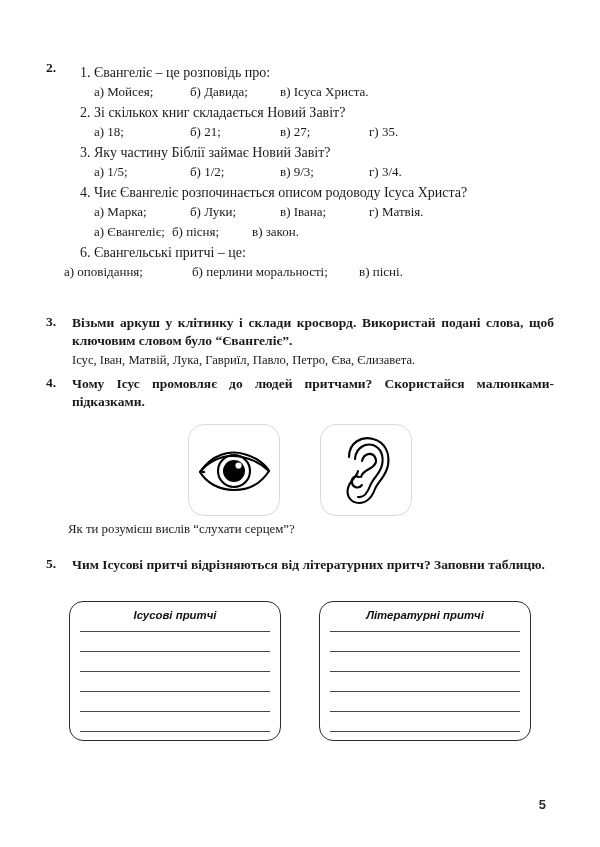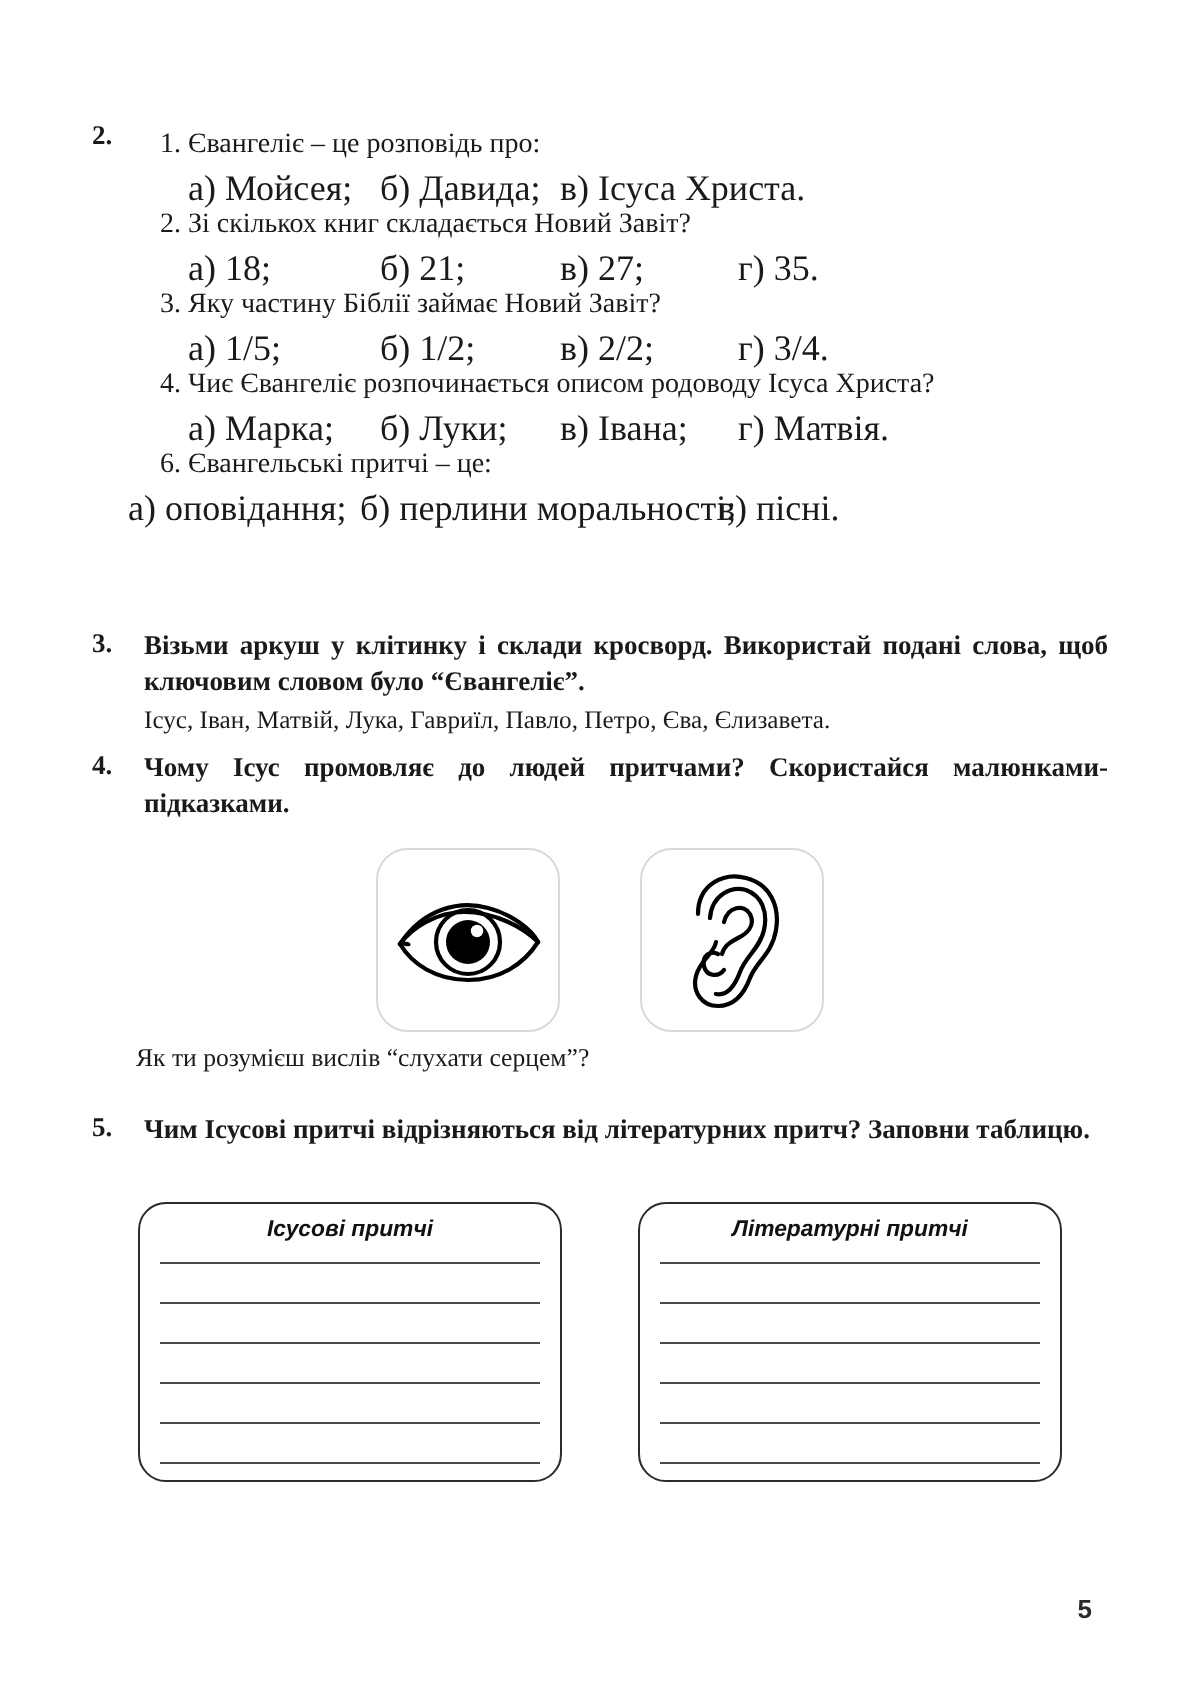--- a/index.html
+++ b/index.html
@@ -54,21 +54,21 @@
     margin-top: 2px;
   }
   .mt-q {
     font-size: 14px;
     line-height: 1.0;
     margin-left: 8px;
     margin-top: 6px;
     white-space: nowrap;
   }
   .mt-opts {
-    font-size: 18px;
+    font-size: 13px;
     line-height: 1.0;
     margin-top: 5px;
     position: relative;
     height: 15px;
   }
   .mt-opt {
     position: absolute;
     top: 0;
     white-space: nowrap;
   }
@@ -79,21 +79,21 @@
 
   .mt-opts.three .mt-opt:nth-child(1) { left: 22px; }
   .mt-opts.three .mt-opt:nth-child(2) { left: 118px; }
   .mt-opts.three .mt-opt:nth-child(3) { left: 208px; }
 
   .mt-opts.three-narrow .mt-opt:nth-child(1) { left: 22px; }
   .mt-opts.three-narrow .mt-opt:nth-child(2) { left: 100px; }
   .mt-opts.three-narrow .mt-opt:nth-child(3) { left: 180px; }
 
   .mt-opts.flush .mt-opt:nth-child(1) { left: 0px; }
-  .mt-opts.flush .mt-opt:nth-child(2) { left: 116px; }
+  .mt-opts.flush .mt-opt:nth-child(2) { left: 128px; }
   .mt-opts.flush .mt-opt:nth-child(3) { left: 295px; }
 
   
   .wordlist {
     font-size: 12.6px;
     line-height: 1.25;
     margin-top: 3px;
   }
 
   
@@ -205,32 +205,37 @@
           <span class="mt-opt">а) 18;</span>
           <span class="mt-opt">б) 21;</span>
           <span class="mt-opt">в) 27;</span>
           <span class="mt-opt">г) 35.</span>
         </div>
 
         <div class="mt-q">3. Яку частину Біблії займає Новий Завіт?</div>
         <div class="mt-opts wide">
           <span class="mt-opt">а) 1/5;</span>
           <span class="mt-opt">б) 1/2;</span>
-          <span class="mt-opt">в) 2/2;</span>
+          <span class="mt-opt">в) 9/3;</span>
           <span class="mt-opt">г) 3/4.</span>
         </div>
 
         <div class="mt-q">4. Чиє Євангеліє розпочинається описом родоводу Ісуса Христа?</div>
         <div class="mt-opts wide">
           <span class="mt-opt">а) Марка;</span>
           <span class="mt-opt">б) Луки;</span>
           <span class="mt-opt">в) Івана;</span>
           <span class="mt-opt">г) Матвія.</span>
         </div>
 
+        <div class="mt-opts three-narrow">
+          <span class="mt-opt">а) Євангеліє;</span>
+          <span class="mt-opt">б) пісня;</span>
+          <span class="mt-opt">в) закон.</span>
+        </div>
 
         <div class="mt-q">6. Євангельські притчі – це:</div>
         <div class="mt-opts flush" style="margin-left:-8px;">
           <span class="mt-opt">а) оповідання;</span>
           <span class="mt-opt">б) перлини моральності;</span>
           <span class="mt-opt">в) пісні.</span>
         </div>
 
       </div>
     </div>

